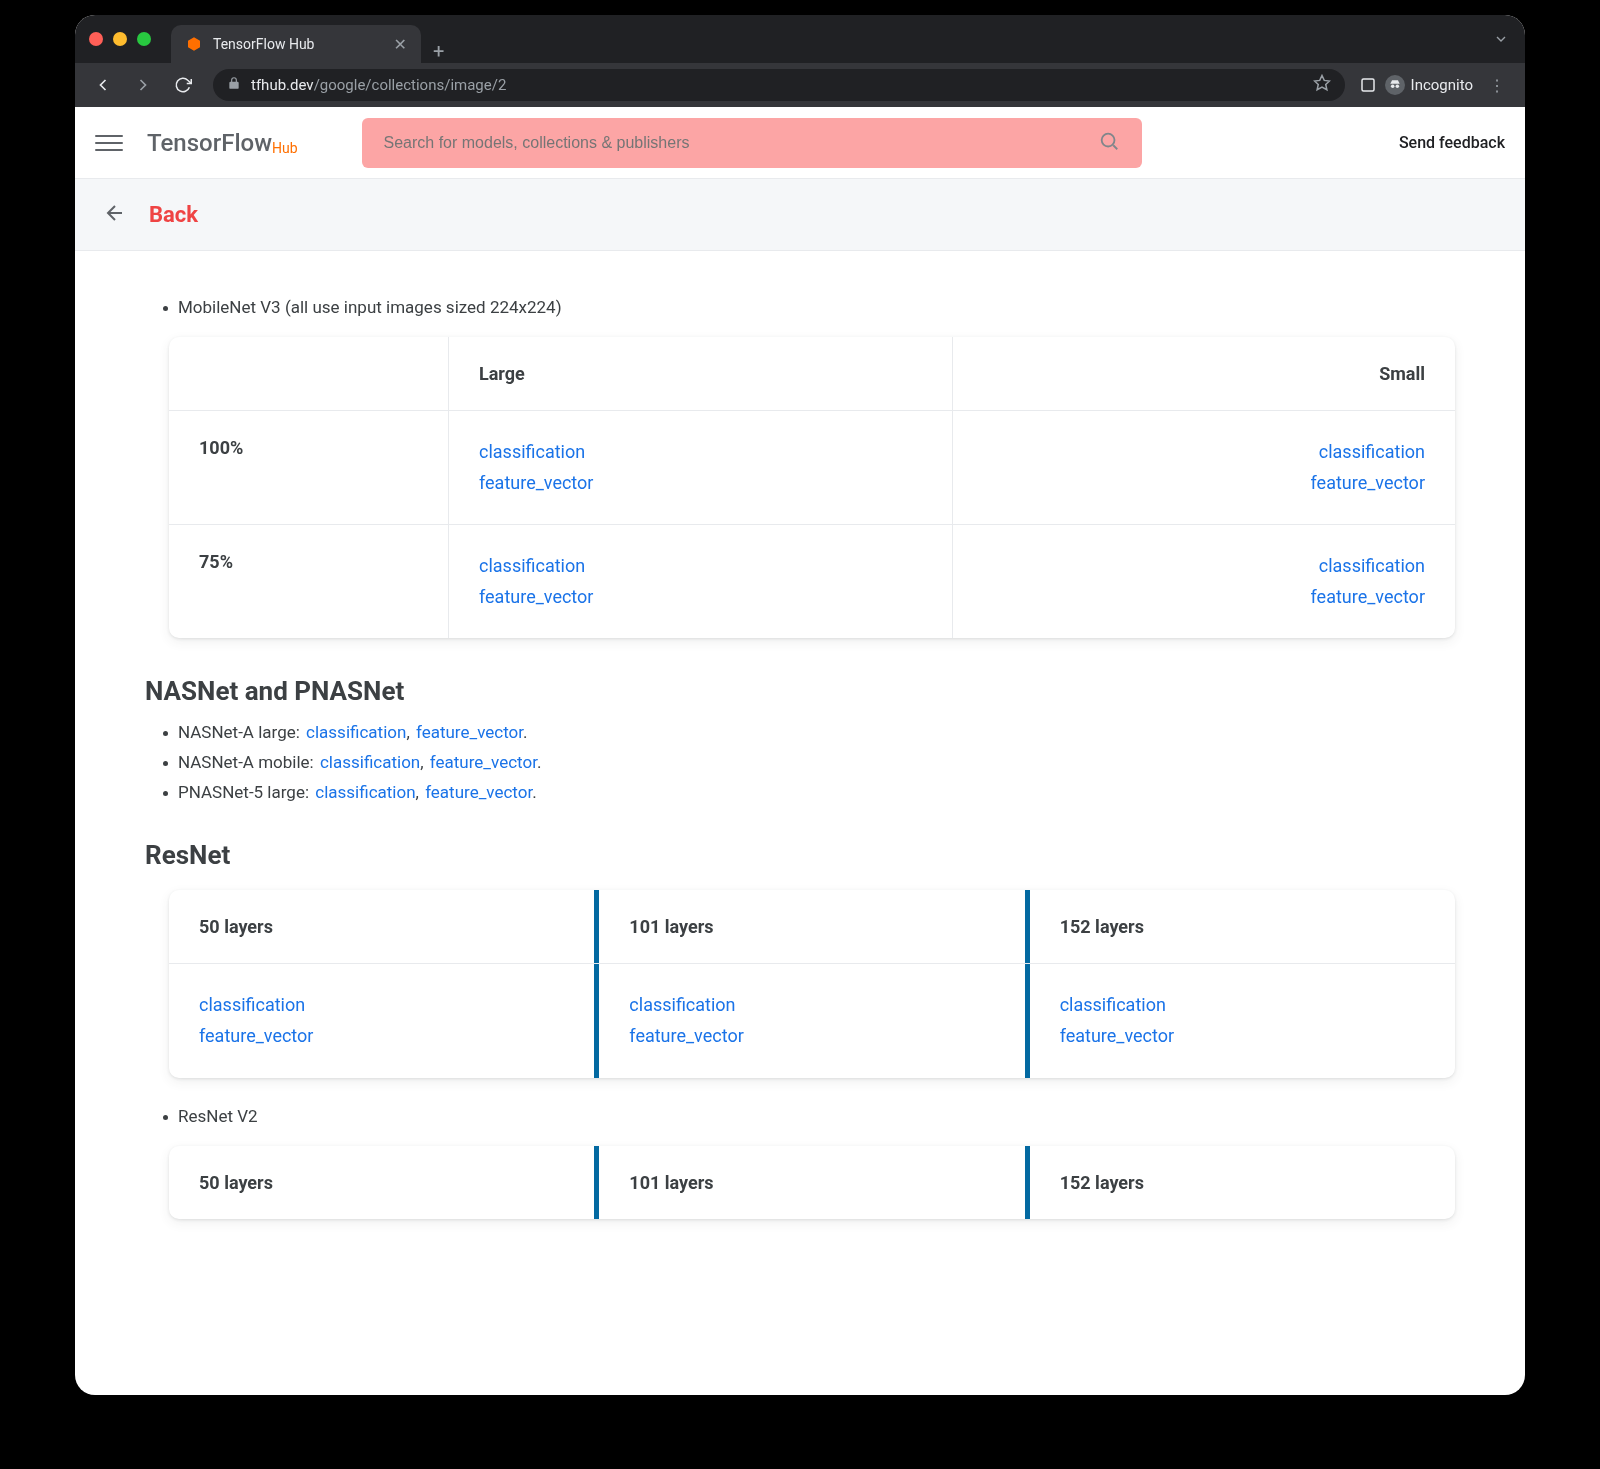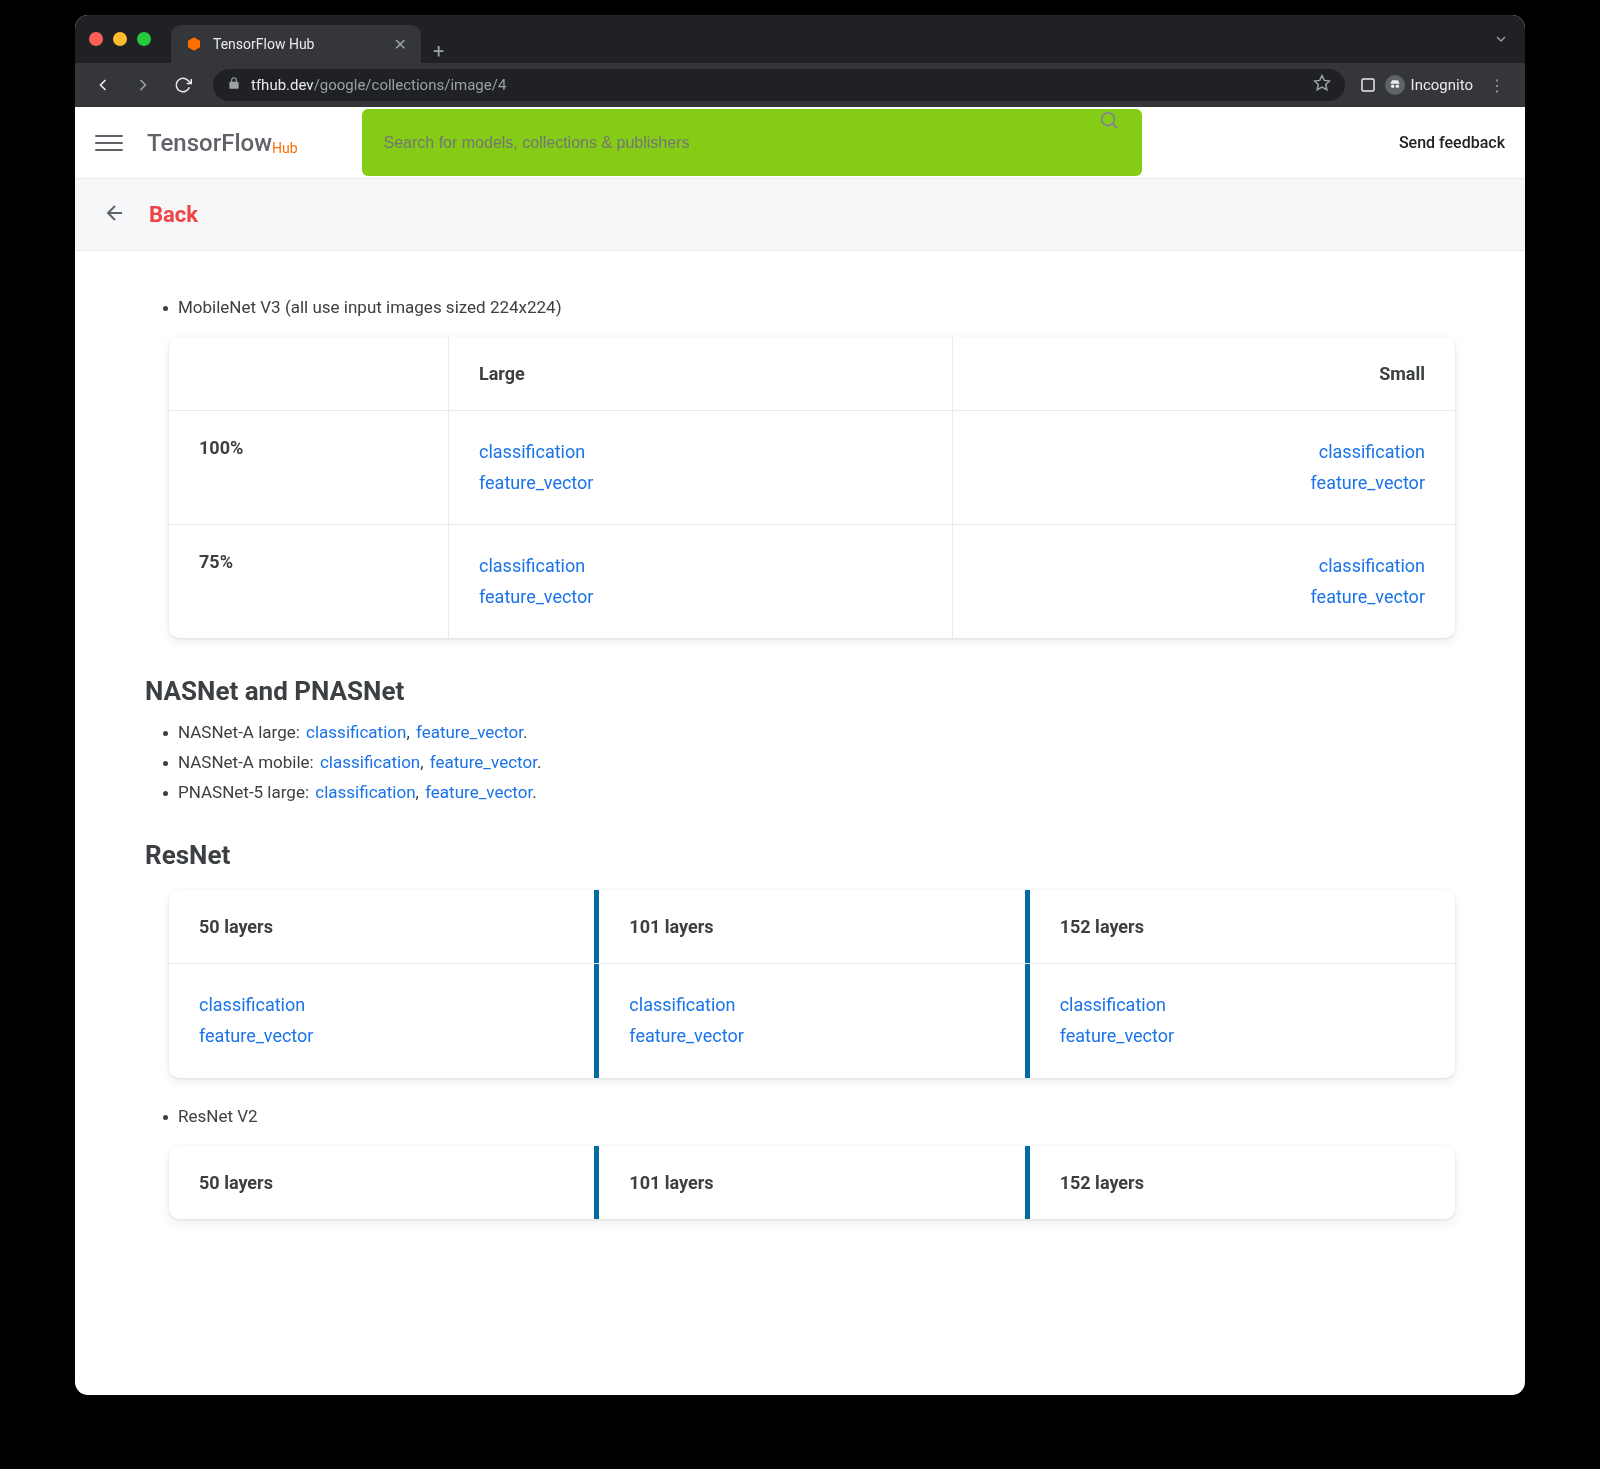--- a/index.html
+++ b/index.html
@@ -10,21 +10,21 @@
       height: 1469px;
       overflow: hidden;
     }
     .window {
       position: absolute;
       top: 15px;
       left: 75px;
       width: 1450px;
       height: 1380px;
       background: #fff;
-      border-radius: 13px;
+      border-radius: 20px;
       overflow: hidden;
       box-shadow: 0 20px 60px rgba(0,0,0,0.5);
     }
     
     .titlebar {
       height: 48px;
       background: #202124;
       display: flex;
       align-items: center;
       padding: 0 14px;
@@ -96,24 +96,25 @@
       gap:24px;
     }
     .hamburger { width:28px; height:28px; display:flex; flex-direction:column; justify-content:center; gap:5px; cursor:pointer; }
     .hamburger span { height:2px; background:#5f6368; border-radius:1px; }
     .logo { display:flex; flex-direction:row; line-height:1; }
     .logo-main { font-size:24px; font-weight:500; color:#5f6368; }
     .logo-sub { font-size:14px; color:#ff6f00; align-self:flex-end; margin-top:2px; }
     .search-box {
       flex:1;
       max-width:780px;
-      height:67px;
-      background:#84cc16;
+      height:50px;
+      background:#fca5a5;
       border-radius:6px;
       display:flex;
+      align-items:center;
       padding:0 22px;
       margin-left:40px;
     }
     .search-box input {
       flex:1; border:none; background:transparent; outline:none;
       font-size:16px; color:#5f6368;
     }
     .search-icon { color:#80868b; }
     .feedback { margin-left:auto; font-size:16px; color:#202124; font-weight:500; cursor:pointer; }
 
@@ -212,21 +213,21 @@
           <path d="M20.49 15a9 9 0 1 1-2.12-9.36L23 10"></path>
         </svg>
     </div>
     <div class="addr-bar">
       <span class="lock">
         <svg width="14" height="14" viewBox="0 0 24 24" fill="currentColor">
             <path d="M12 2a5 5 0 0 0-5 5v3H6a2 2 0 0 0-2 2v8a2 2 0 0 0 2 2h12a2 2 0 0 0 2-2v-8a2 2 0 0 0-2-2h-1V7a5 5 0 0 0-5-5zm-3 8V7a3 3 0 1 1 6 0v3z"></path>
           </svg>
       </span>
       <span class="addr-text">
-        <span>tfhub.dev</span><span class="path">/google/collections/image/4</span>
+        <span>tfhub.dev</span><span class="path">/google/collections/image/2</span>
       </span>
       <span class="addr-star">
         <svg width="18" height="18" viewBox="0 0 24 24" fill="none" stroke="currentColor" stroke-width="2">
             <polygon points="12 2 15 8.5 22 9.3 17 14 18.5 21 12 17.5 5.5 21 7 14 2 9.3 9 8.5 12 2"></polygon>
           </svg>
       </span>
     </div>
     <div class="ext-icon">
       <svg width="18" height="18" viewBox="0 0 24 24" fill="none" stroke="#e8eaed" stroke-width="2">
           <rect x="4" y="4" width="16" height="16" rx="2"></rect>

